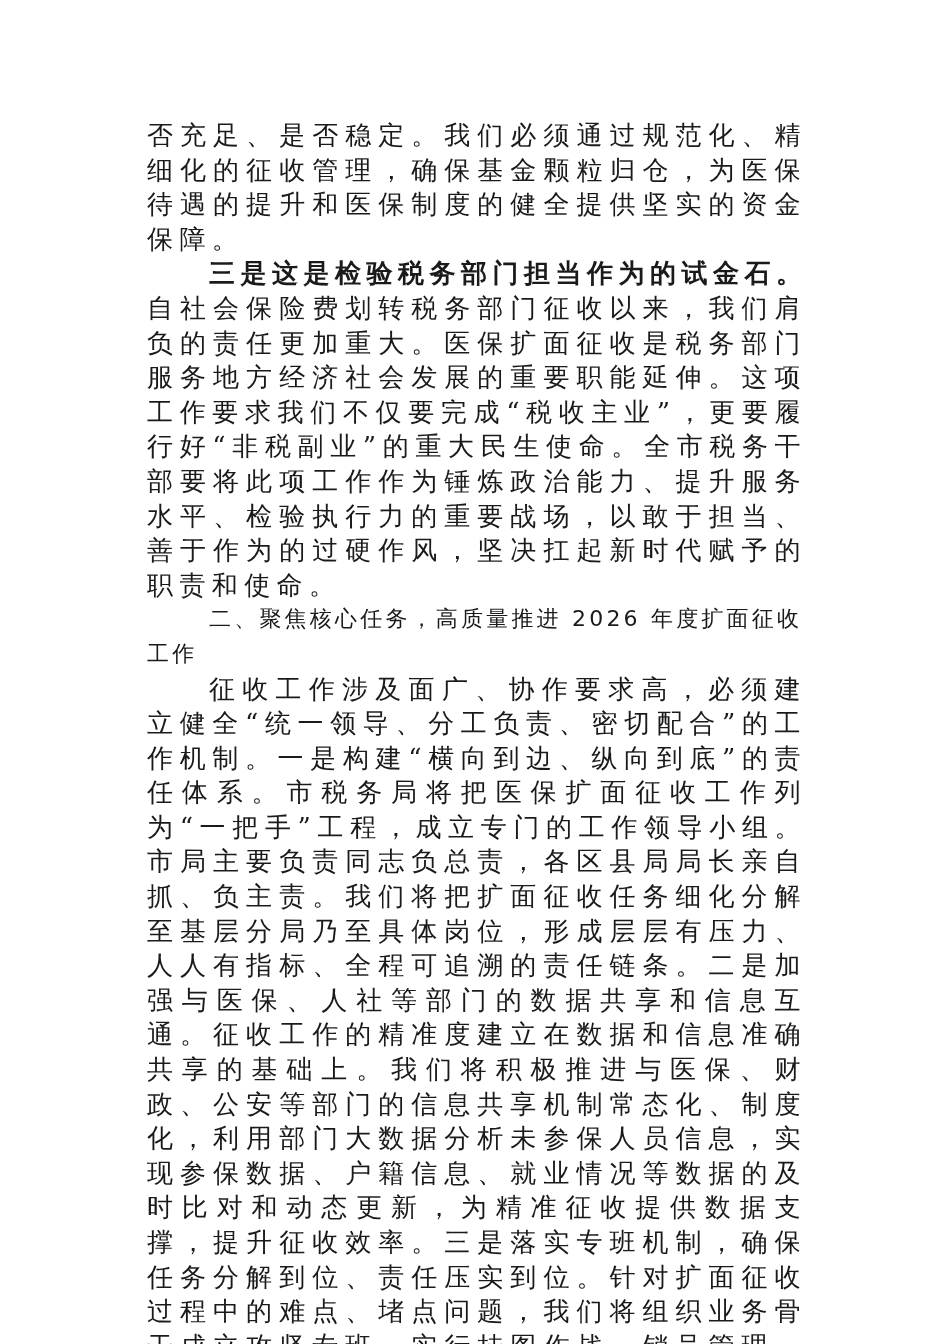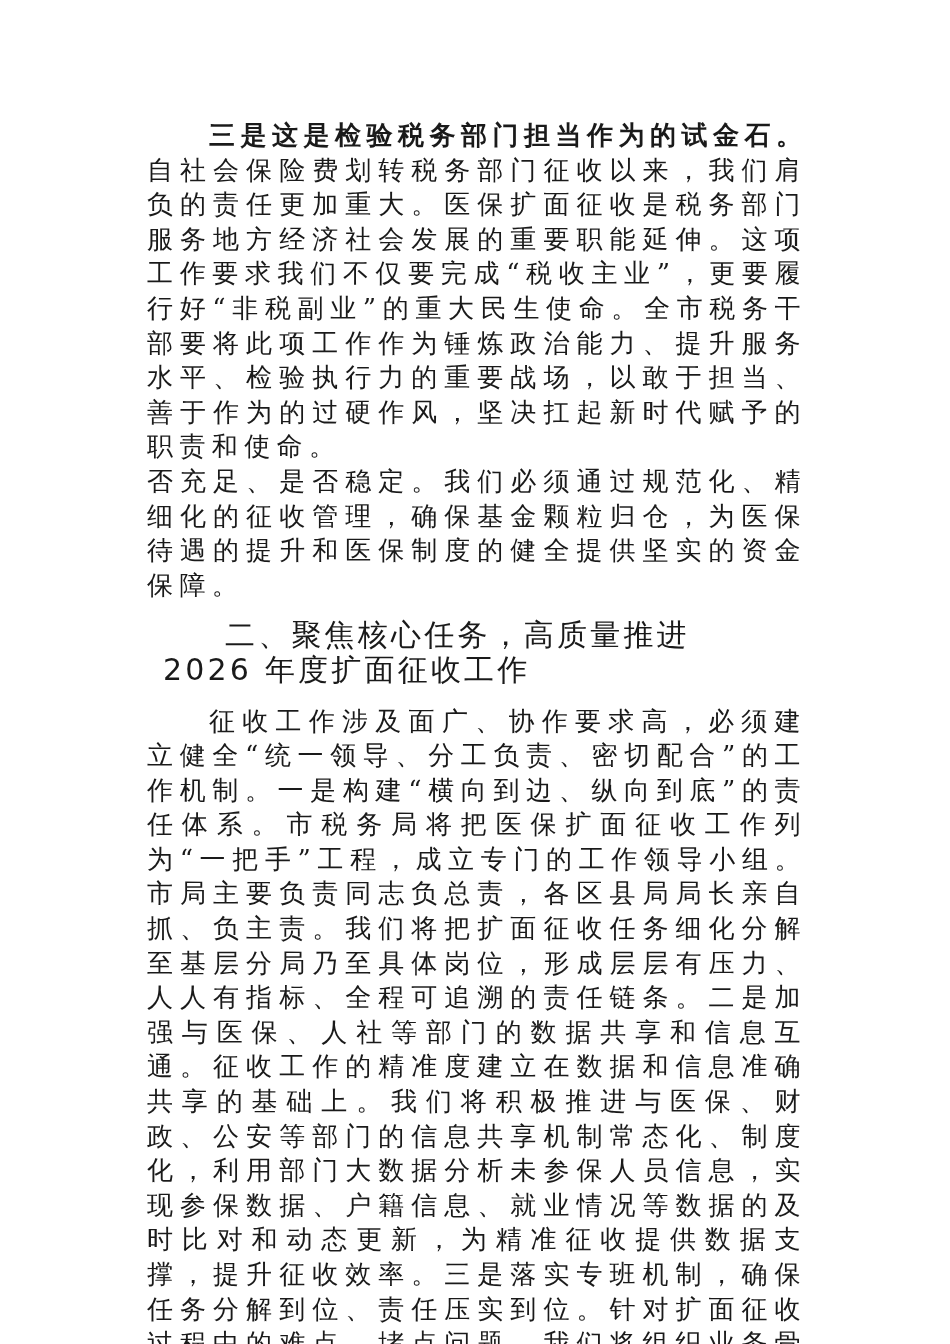--- a/index.html
+++ b/index.html
@@ -13,32 +13,32 @@
     font-family: "DejaVu Serif", "Liberation Serif", serif;
     font-size: 26px;
     line-height: 34.6px;
     letter-spacing: 6.4px;
   }
   .para { margin: 0; text-align: justify; text-align-last: left; }
   .indent { text-indent: 62px; }
   .bold { font-weight: bold; letter-spacing: 5px; }
   .heading2 {
     font-family: "DejaVu Sans", "Liberation Sans", sans-serif;
-    font-size: 30px;
+    font-size: 22px;
     letter-spacing: 3.2px;
     text-indent: 62px;
-    margin: 16px;
+    margin: 0;
   }
   .heading3 {
     text-indent: 50px;
     margin: 0;
     letter-spacing: 3.2px;
   }
 </style>
 </head>
 <body>
 
 <div class="page">
+  <p class="para">否充足、是否稳定。我们必须通过规范化、精细化的征收管理，确保基金颗粒归仓，为医保待遇的提升和医保制度的健全提供坚实的资金保障。</p>
   <p class="para indent"><span class="bold">三是这是检验税务部门担当作为的试金石。</span><span>自社会保险费划转税务部门征收以来，我们肩负的责任更加重大。医保扩面征收是税务部门服务地方经济社会发展的重要职能延伸。这项工作要求我们不仅要完成“税收主业”，更要履行好“非税副业”的重大民生使命。全市税务干部要将此项工作作为锤炼政治能力、提升服务水平、检验执行力的重要战场，以敢于担当、善于作为的过硬作风，坚决扛起新时代赋予的职责和使命。</span></p>
-  <p class="para">否充足、是否稳定。我们必须通过规范化、精细化的征收管理，确保基金颗粒归仓，为医保待遇的提升和医保制度的健全提供坚实的资金保障。</p>
   <h2 class="heading2" style="font-weight:normal;">二、聚焦核心任务，高质量推进 2026 年度扩面征收工作</h2>
   <p class="para indent">征收工作涉及面广、协作要求高，必须建立健全“统一领导、分工负责、密切配合”的工作机制。一是构建“横向到边、纵向到底”的责任体系。市税务局将把医保扩面征收工作列为“一把手”工程，成立专门的工作领导小组。市局主要负责同志负总责，各区县局局长亲自抓、负主责。我们将把扩面征收任务细化分解至基层分局乃至具体岗位，形成层层有压力、人人有指标、全程可追溯的责任链条。二是加强与医保、人社等部门的数据共享和信息互通。征收工作的精准度建立在数据和信息准确共享的基础上。我们将积极推进与医保、财政、公安等部门的信息共享机制常态化、制度化，利用部门大数据分析未参保人员信息，实现参保数据、户籍信息、就业情况等数据的及时比对和动态更新，为精准征收提供数据支撑，提升征收效率。三是落实专班机制，确保任务分解到位、责任压实到位。针对扩面征收过程中的难点、堵点问题，我们将组织业务骨干成立攻坚专班，实行挂图作战、销号管理。对重点区域、特殊群体和历史欠费等复杂情况，集中力量开展专项攻坚，确保全市征收进度均衡推进、不留死角。</p>
 </div>
 
 </body></html>

